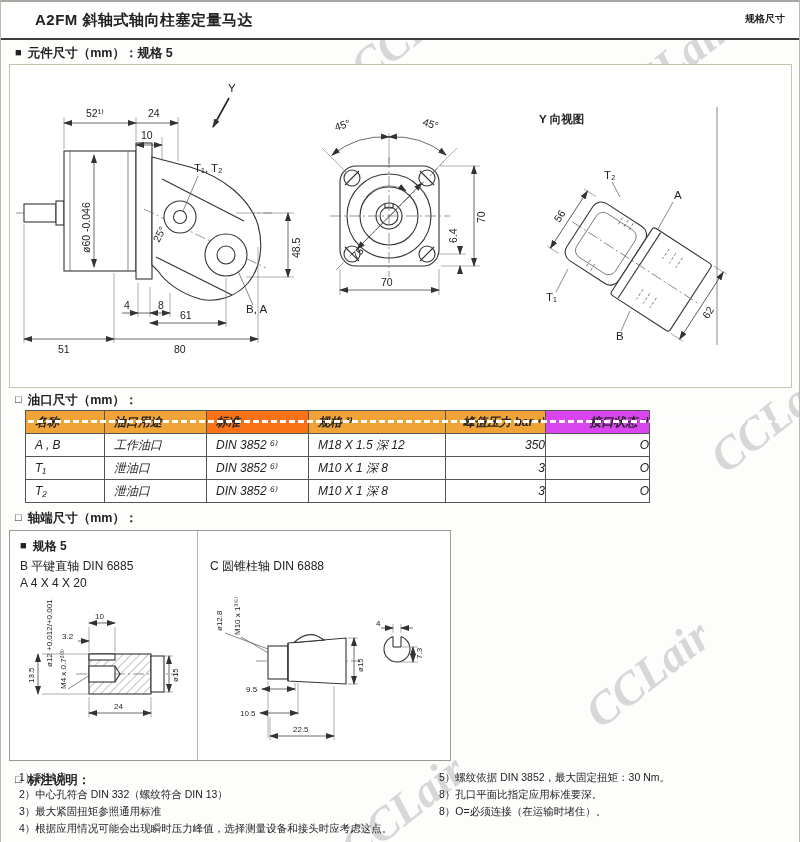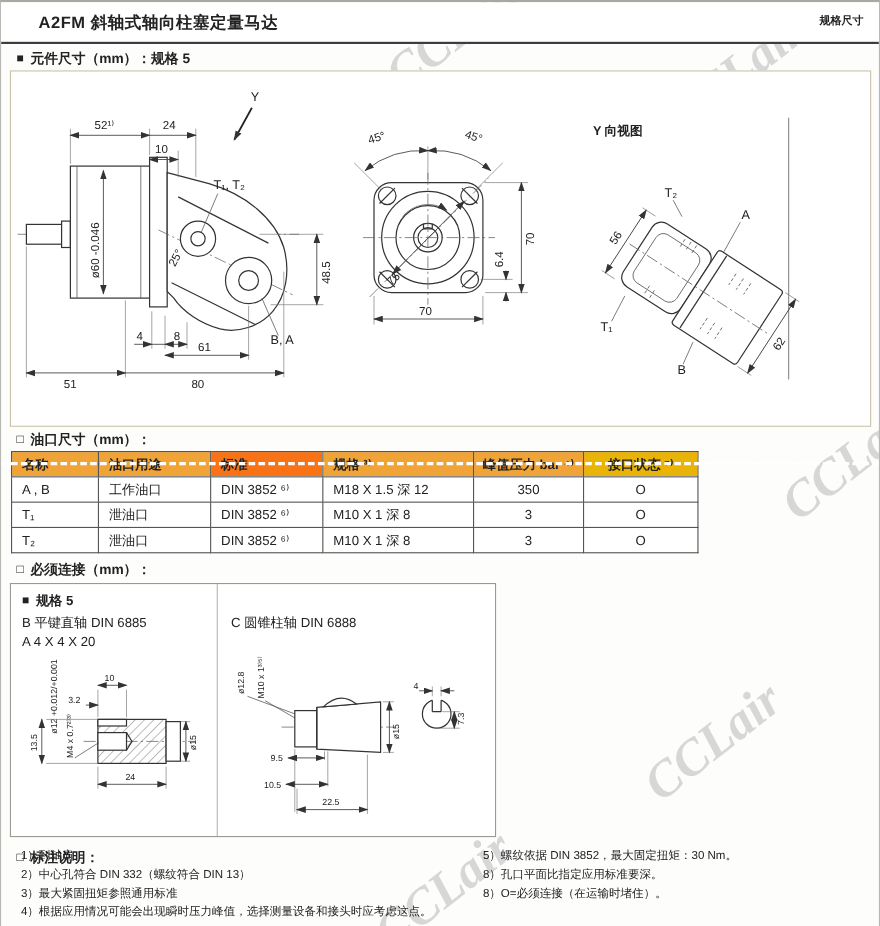--- a/index.html
+++ b/index.html
@@ -17,26 +17,26 @@
   .hdr{position:absolute;left:0;top:0;width:100%;height:36px;background:#fff;
        border-bottom:2px solid #3d3d3d;z-index:3;}
   .hdr-title{position:absolute;left:34px;top:9px;font-size:15px;font-weight:bold;letter-spacing:.5px;}
   .hdr-right{position:absolute;right:14px;top:10px;font-size:10px;font-weight:bold;}
   .sec-title{position:absolute;font-size:12.5px;font-weight:600;z-index:4;}
   .sq{display:inline-block;margin-right:6px;font-size:11px;position:relative;top:-1px;}
   
   .panel{position:absolute;left:8px;top:62px;width:781px;height:322px;background:#fff;
          border:1px solid #c9c3a8;z-index:2;}
   
-  .tblwrap{position:absolute;left:9px;top:408px;z-index:3;}
+  .tblwrap{position:absolute;left:24px;top:408px;z-index:3;font-style:italic;}
   table.ports{border-collapse:collapse;table-layout:fixed;font-size:12px;}
   table.ports th,table.ports td{border:1px solid #555;padding:0 0 0 9px;text-align:left;
       height:22px;background:#fff;font-weight:normal;overflow:hidden;white-space:nowrap;}
   table.ports th{font-weight:bold;color:#222;}
-  table.ports .c{text-align:center;padding:0;}
+  table.ports .c{text-align:right;padding:0;}
   .dash-line{position:absolute;left:0;top:418px;width:798px;height:0;
       border-top:3px dashed #fff;z-index:6;pointer-events:none;}
   
   .shaftbox{position:absolute;left:8px;top:528px;width:440px;height:229px;background:#fff;
       border:1px solid #9a9a94;z-index:3;font-size:12px;}
   .shaft-divider{position:absolute;left:187px;top:0;width:0;height:100%;border-left:1px solid #b5b5af;}
   .sb-line{position:absolute;white-space:nowrap;}
   
   .note{position:absolute;font-size:10.5px;white-space:nowrap;z-index:3;}
   
@@ -267,21 +267,21 @@
           <col style="width:100px">
           <col style="width:104px">
       </colgroup>
       <tbody>
           <tr>
         <th style="background:#F0A437">名称</th>
         <th style="background:#F0A437">油口用途</th>
         <th style="background:#f97316">标准</th>
         <th style="background:#F0A437">规格 ³⁾</th>
         <th style="background:#F0A437" class="c">峰值压力 bar ⁴⁾</th>
-        <th style="background:#eab308" class="c">接口状态 ⁷⁾</th>
+        <th style="background:#d946ef" class="c">接口状态 ⁷⁾</th>
       </tr>
       <tr>
         <td>A , B</td>
         <td>工作油口</td>
         <td>DIN 3852 ⁶⁾</td>
         <td>M18 X 1.5 深 12</td>
         <td class="c">350</td>
         <td class="c">O</td>
       </tr>
       <tr>
@@ -299,21 +299,21 @@
         <td>M10 X 1 深 8</td>
         <td class="c">3</td>
         <td class="c">O</td>
       </tr>
     </tbody>
       </table>
   </div>
   <div class="dash-line"></div>
 
   <div class="sec-title" style="left:14px;top:508px">
-    <span class="sq">□</span><span>必须连接（mm）：</span>
+    <span class="sq">□</span><span>轴端尺寸（mm）：</span>
   </div>
 
   <div class="shaftbox">
     <div class="shaft-divider"></div>
     <div class="sb-line" style="left:10px;top:7px;font-weight:600">
       <span class="sq">■</span><span>规格 5</span>
     </div>
     <div class="sb-line" style="left:10px;top:27px">B 平键直轴 DIN 6885</div>
     <div class="sb-line" style="left:10px;top:45px">A 4 X 4 X 20</div>
     <div class="sb-line" style="left:200px;top:27px">C 圆锥柱轴 DIN 6888</div>

